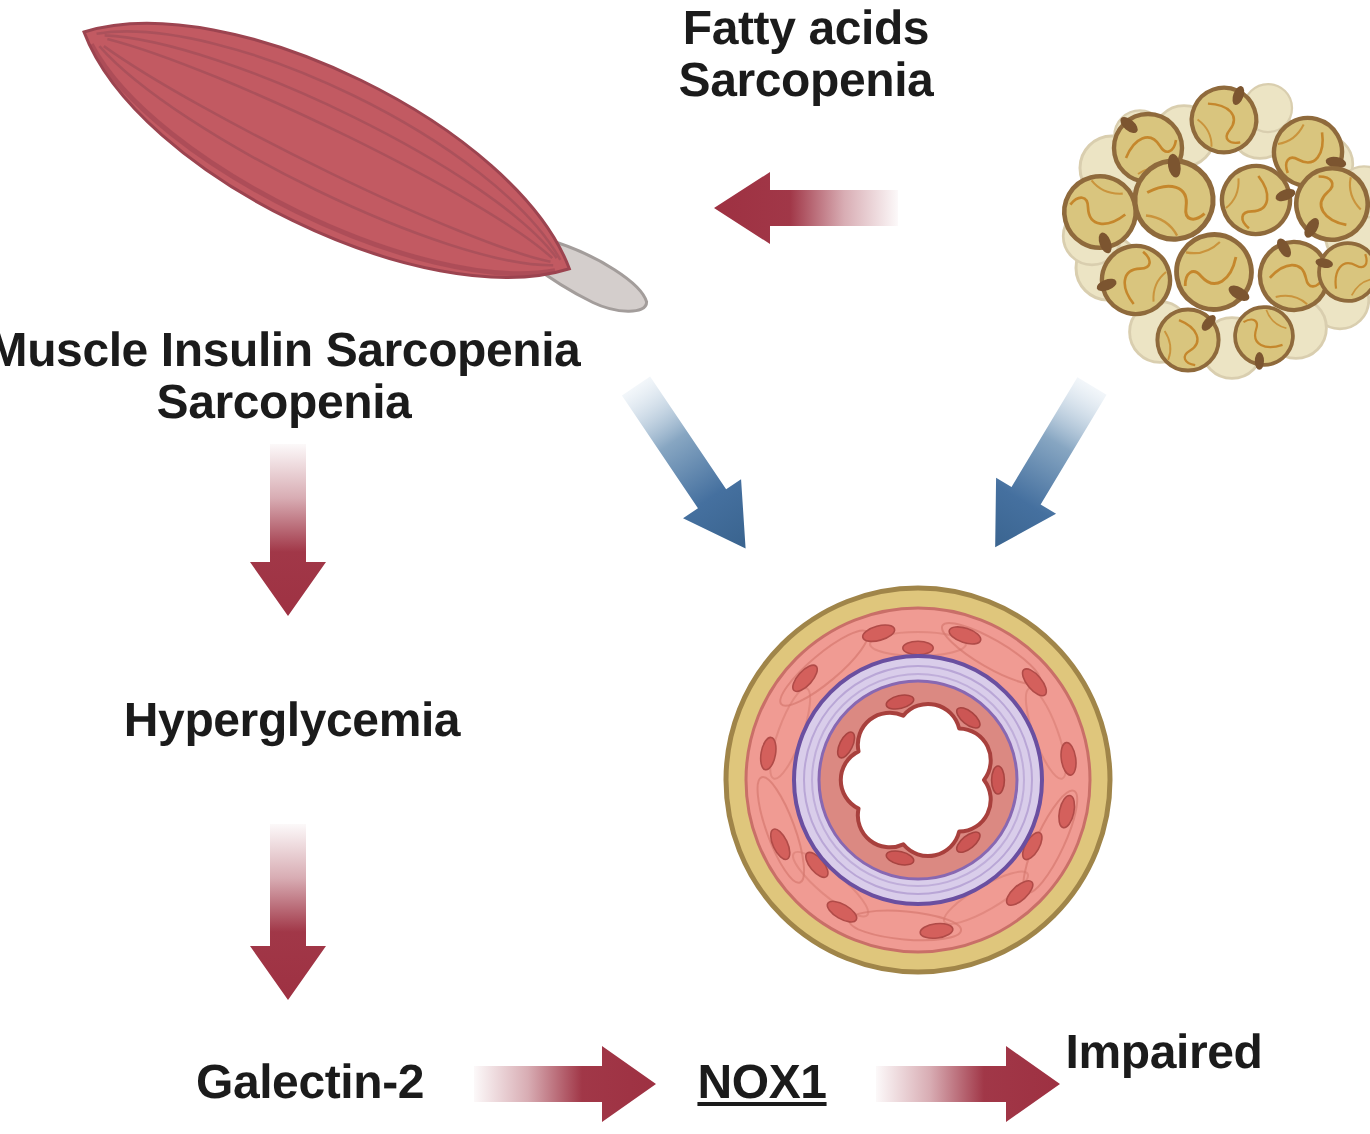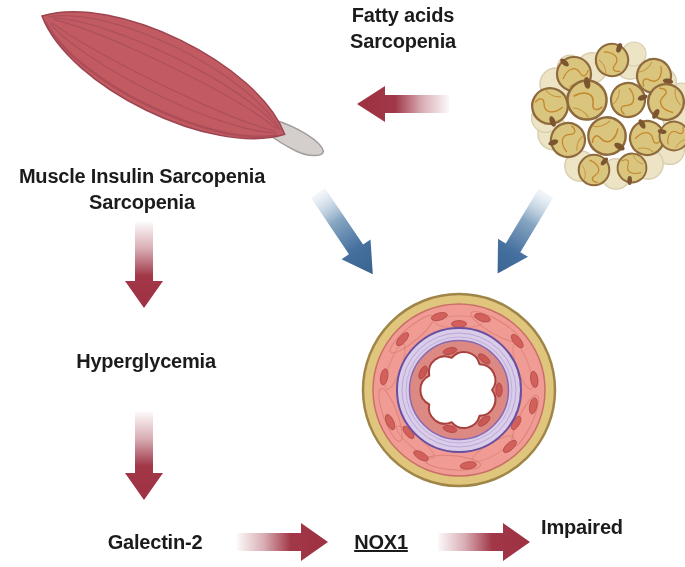--- a/index.html
+++ b/index.html
@@ -3,21 +3,21 @@
 <meta charset="utf-8">
 <style>
   html,body{margin:0;padding:0;background:#fff;}
   .canvas{
     position:relative;width:685px;height:567px;background:#ffffff;overflow:hidden;
     font-family:"Liberation Sans","DejaVu Sans",sans-serif;
   }
   .figure-svg{position:absolute;left:0;top:0;}
   .label{
     position:absolute;transform:translateX(-50%);text-align:center;
-    font-weight:700;font-size:20px;line-height:26px;color:#1b1b1b;
+    font-weight:700;font-size:24px;line-height:26px;color:#1b1b1b;
     letter-spacing:-0.2px;white-space:nowrap;
   }
 </style>
 </head>
 <body>
 
 <div class="canvas">
 
   <svg class="figure-svg" width="685" height="567" viewBox="0 0 685 567">
     <defs>

